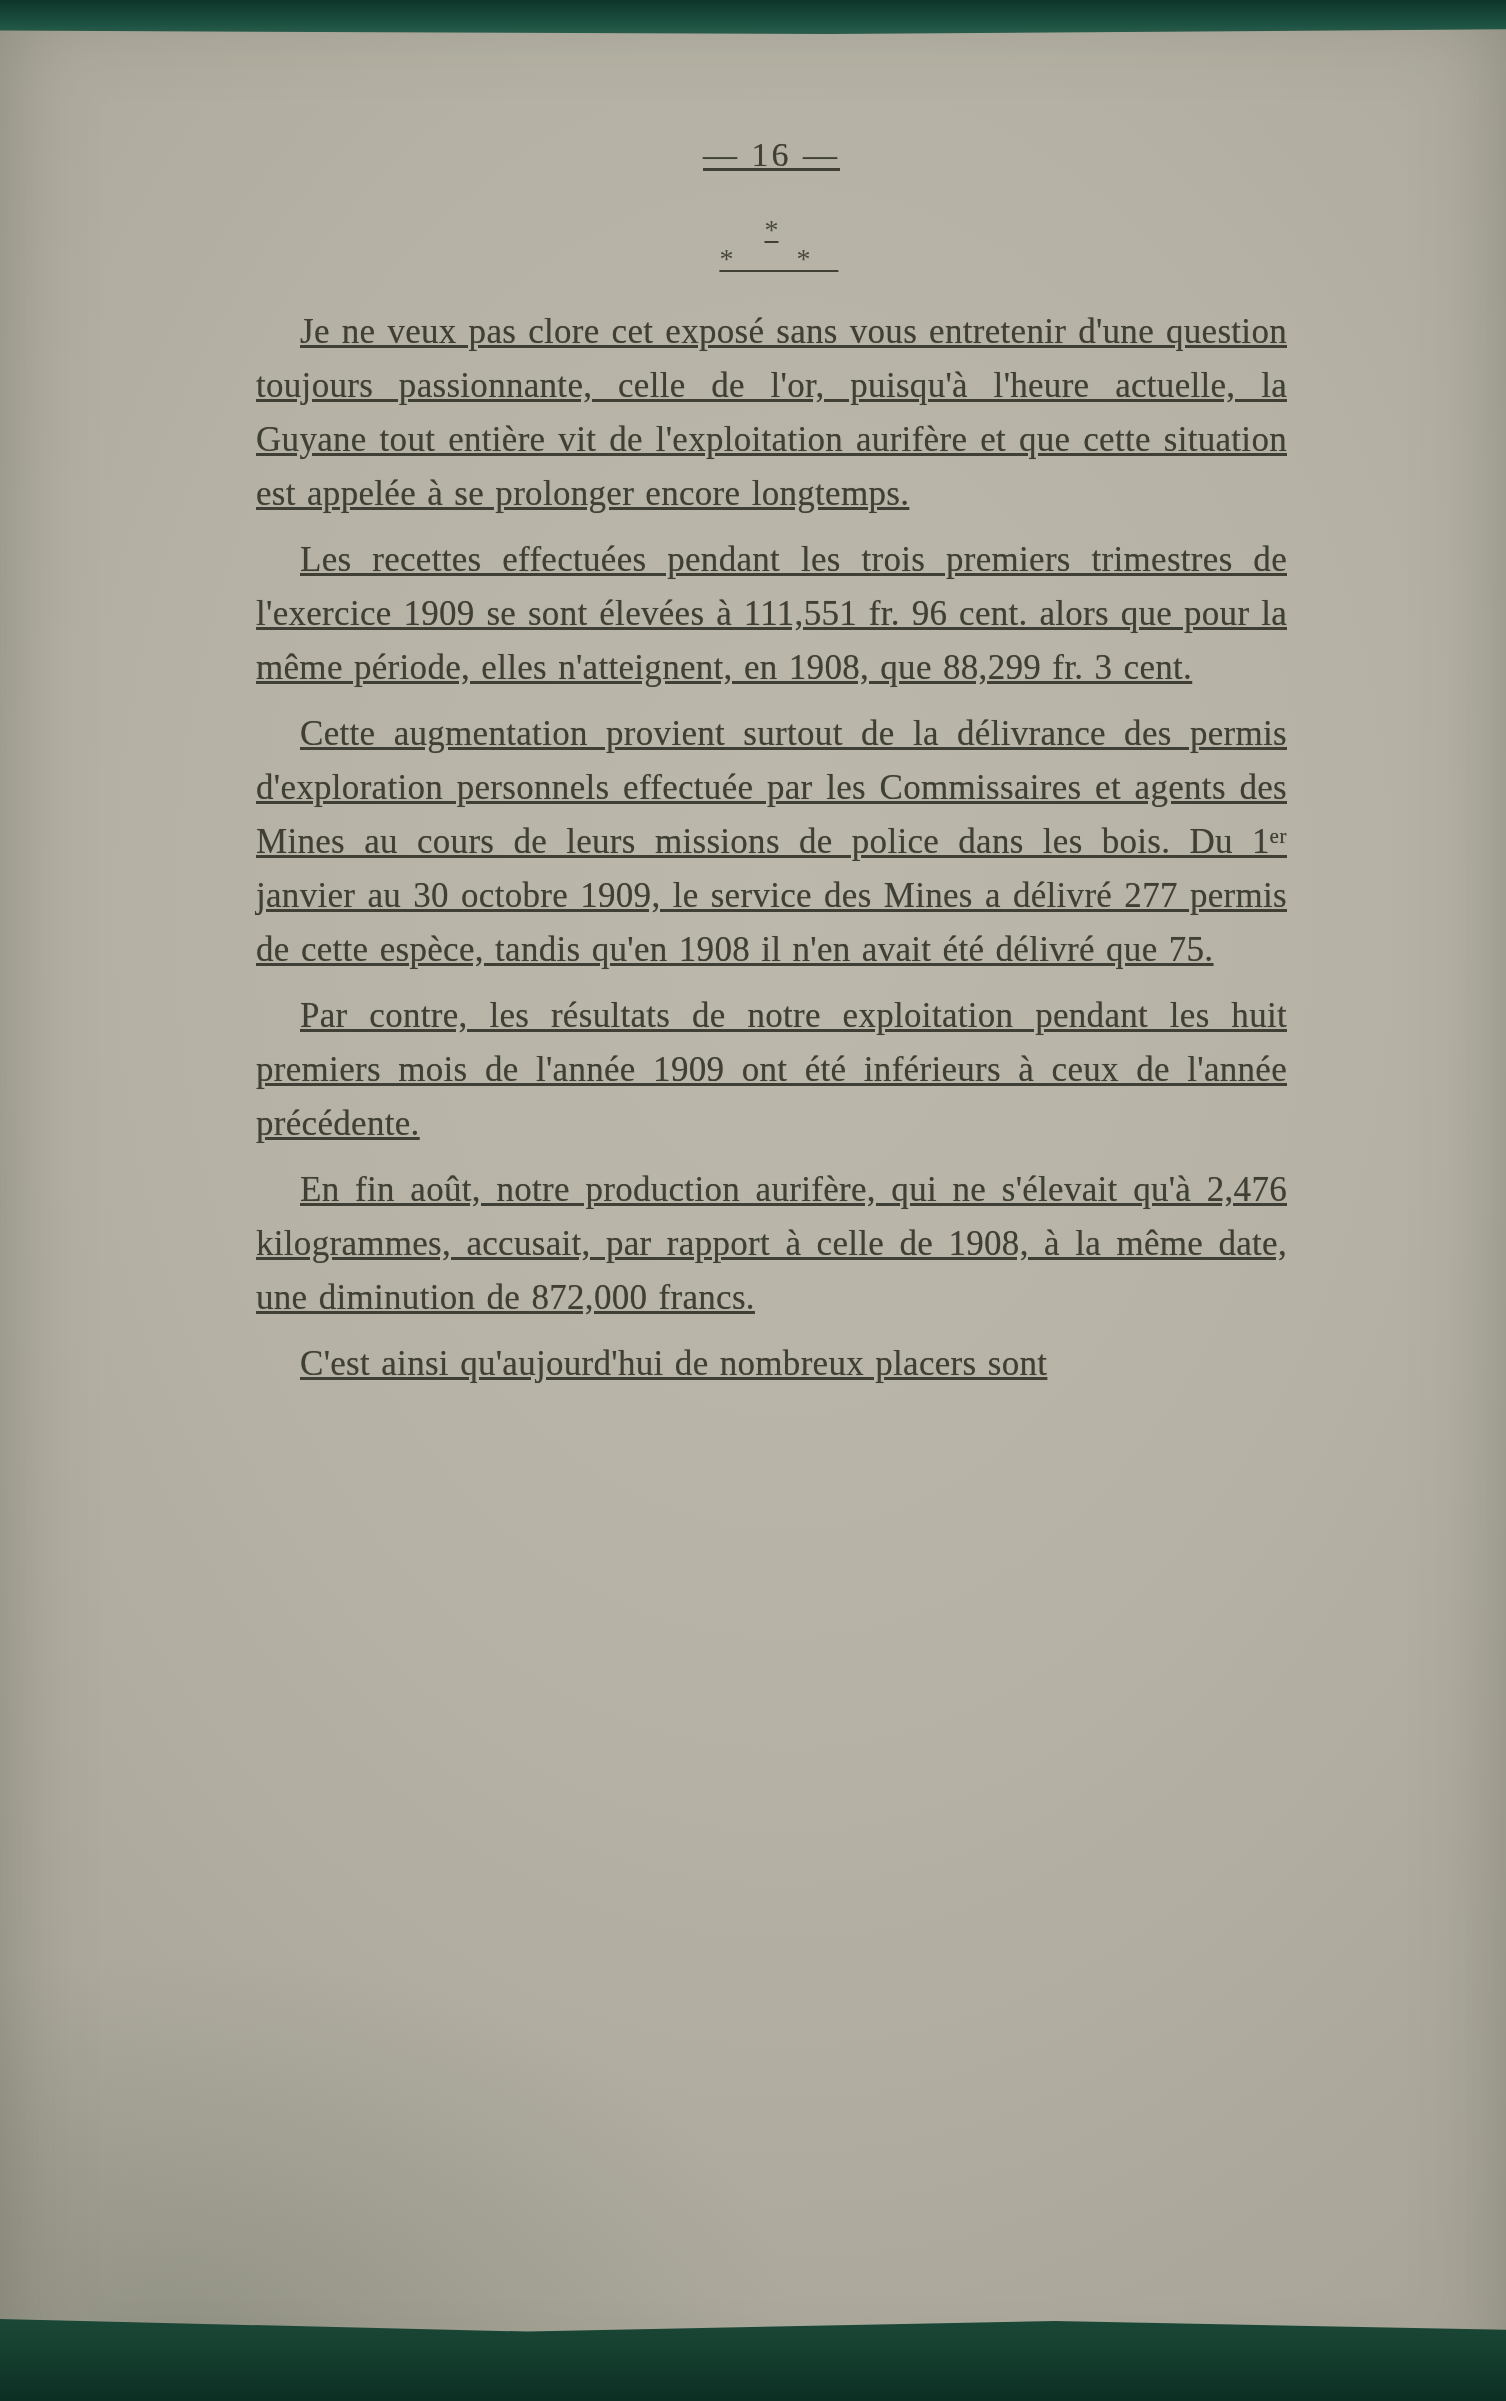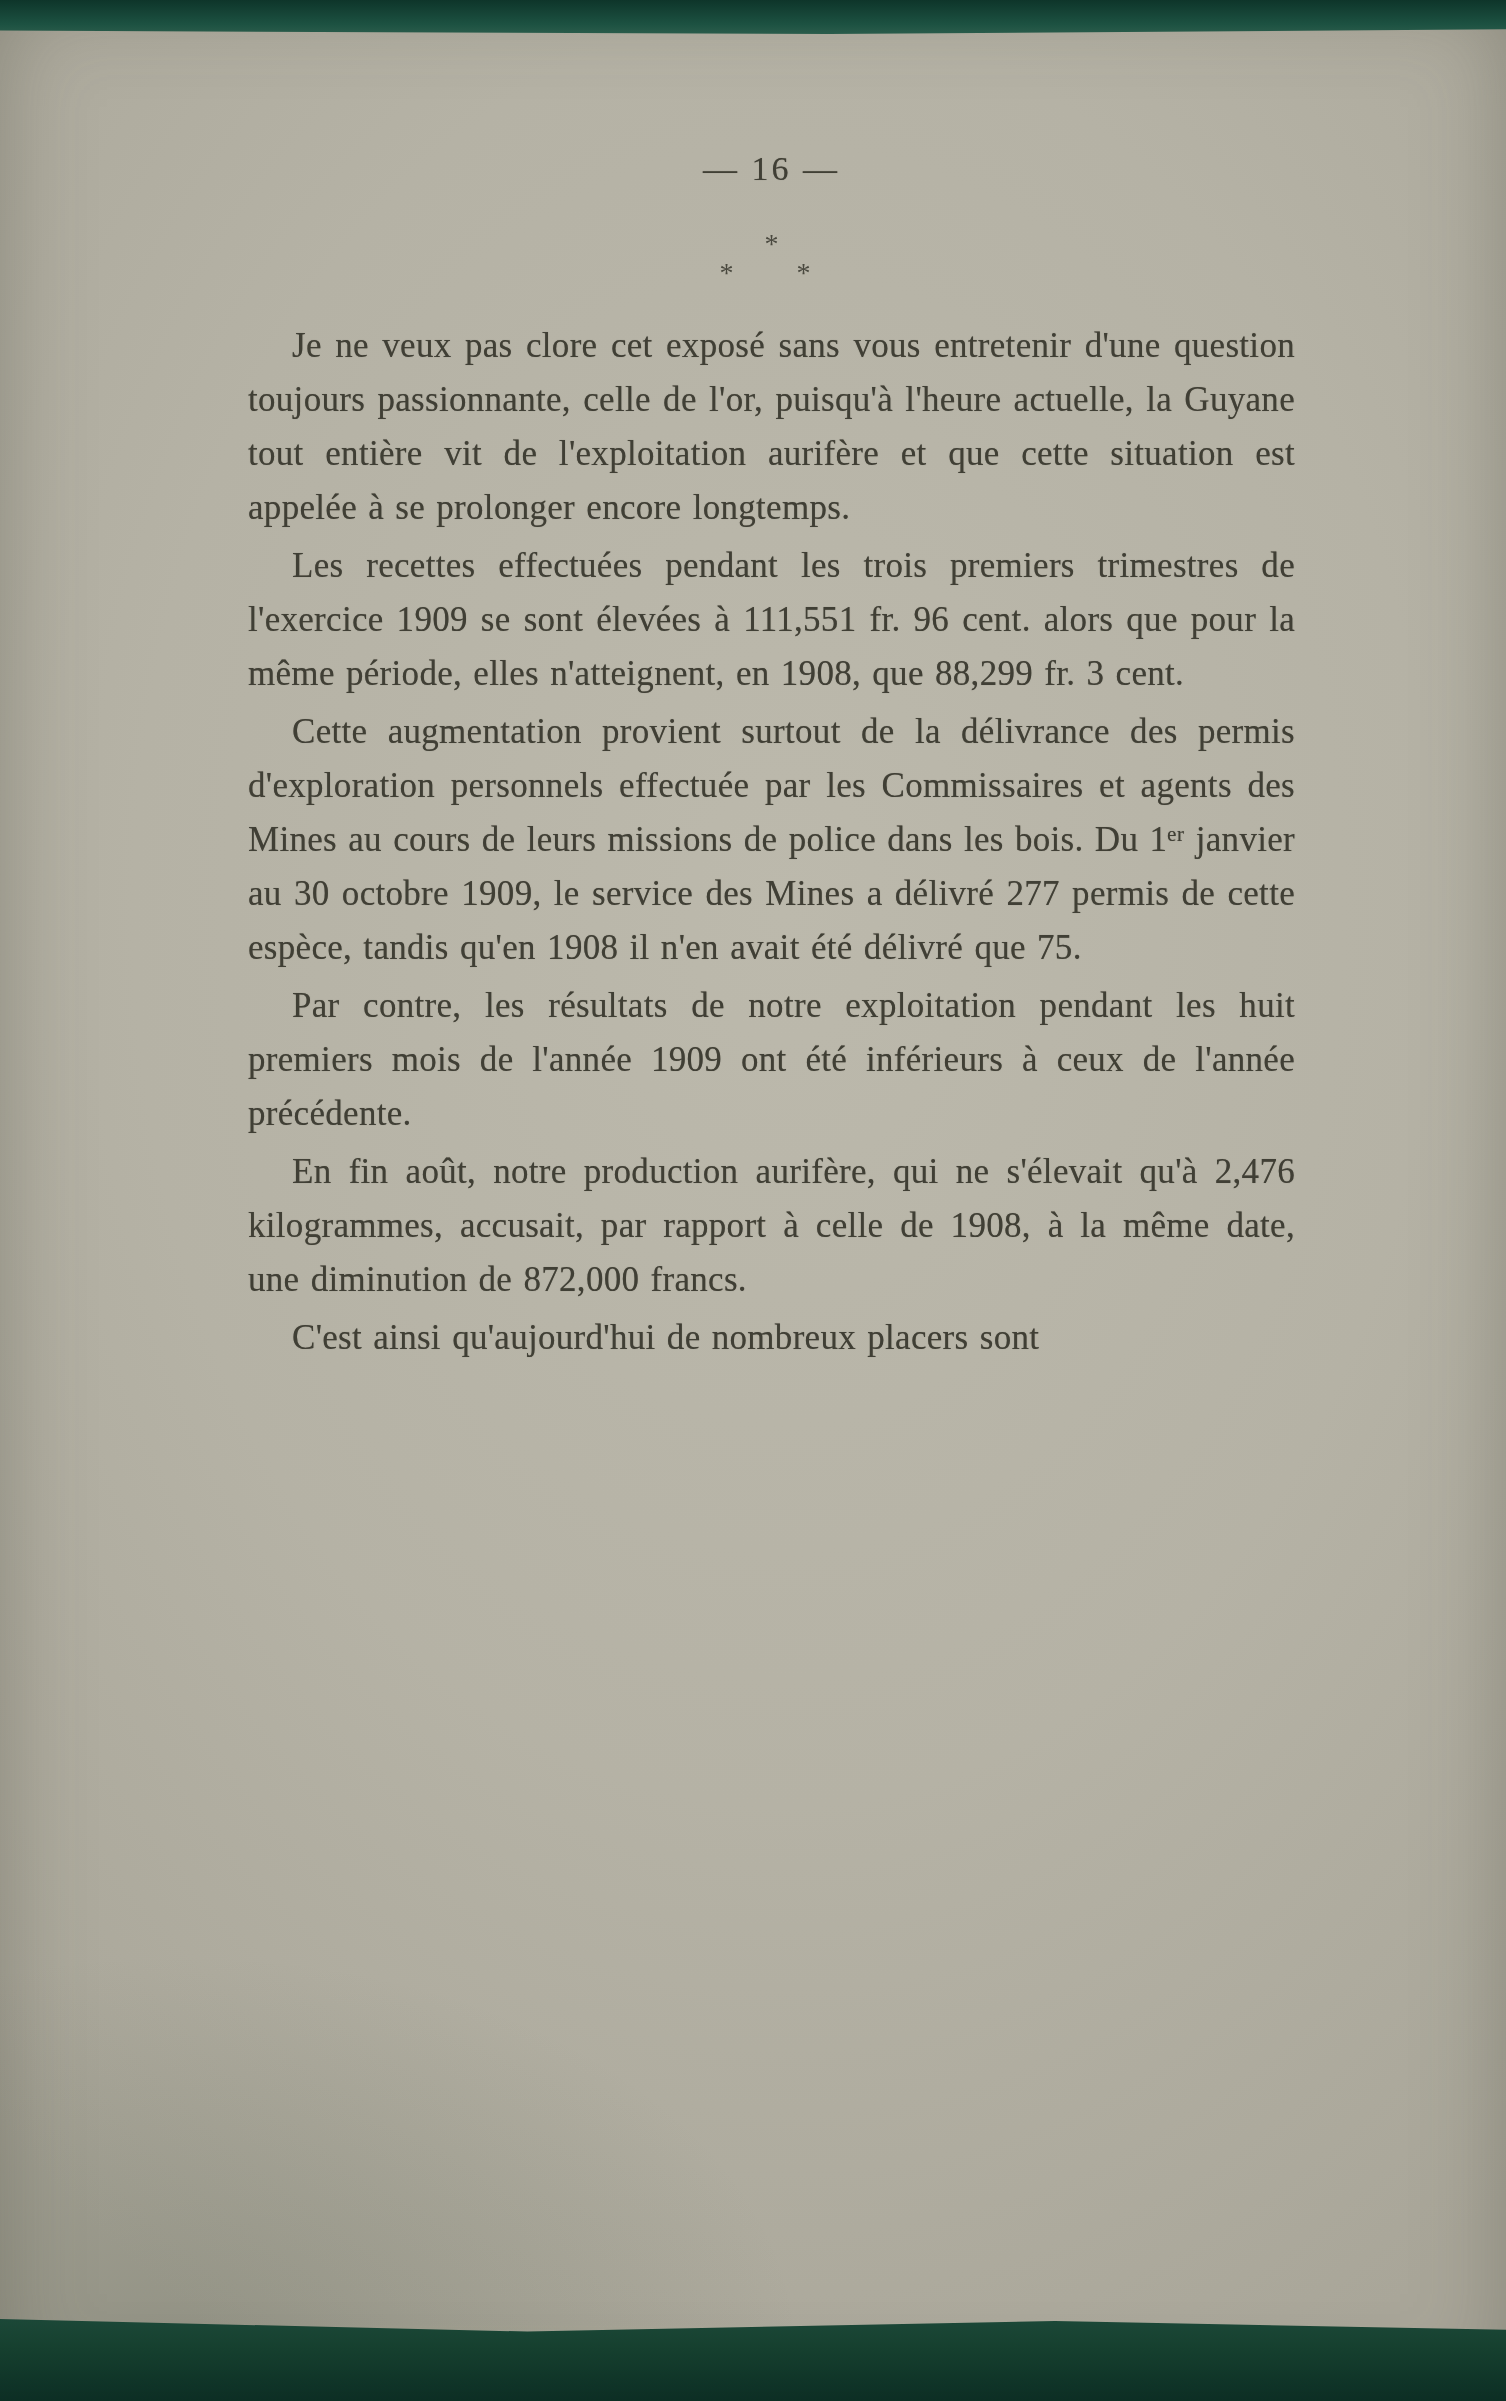--- a/index.html
+++ b/index.html
@@ -29,42 +29,43 @@
   }
   .edge-bottom {
     position: absolute;
     bottom: 0; left: 0; right: 0;
     height: 89px;
     background: linear-gradient(to top, #0c2e24 0%, #16402f 60%, #1d4a3a 100%);
     clip-path: polygon(0 8%, 35% 22%, 70% 10%, 100% 20%, 100% 100%, 0 100%);
   }
   .content {
     position: absolute;
-    top: 150px;
+    top: 136px;
     left: 244px;
     width: 1055px;
+    text-decoration: underline;
   }
   .page-number {
     text-align: center;
     font-size: 34px;
     letter-spacing: 3px;
     margin-bottom: 43px;
     text-shadow: 0 0 0.7px rgba(58,56,46,0.55);
   }
   .asterism {
     text-align: center;
     font-size: 28px;
     line-height: 25px;
     margin-bottom: 34px;
     color: #4a493f;
   }
   .asterism .star-top { margin-bottom: 4.4px; }
   .asterism .stars-bottom { letter-spacing: 28px; padding-left: 14.8px; }
   .body-text p {
-    margin: 4px;
+    margin: 12px;
     text-indent: 44px;
     text-align: justify;
     font-size: 35px;
     line-height: 54px;
     letter-spacing: 0.3px;
     word-spacing: 2.2px;
     text-shadow: 0 0 0.7px rgba(58,56,46,0.55);
   }
 </style>
 </head>

